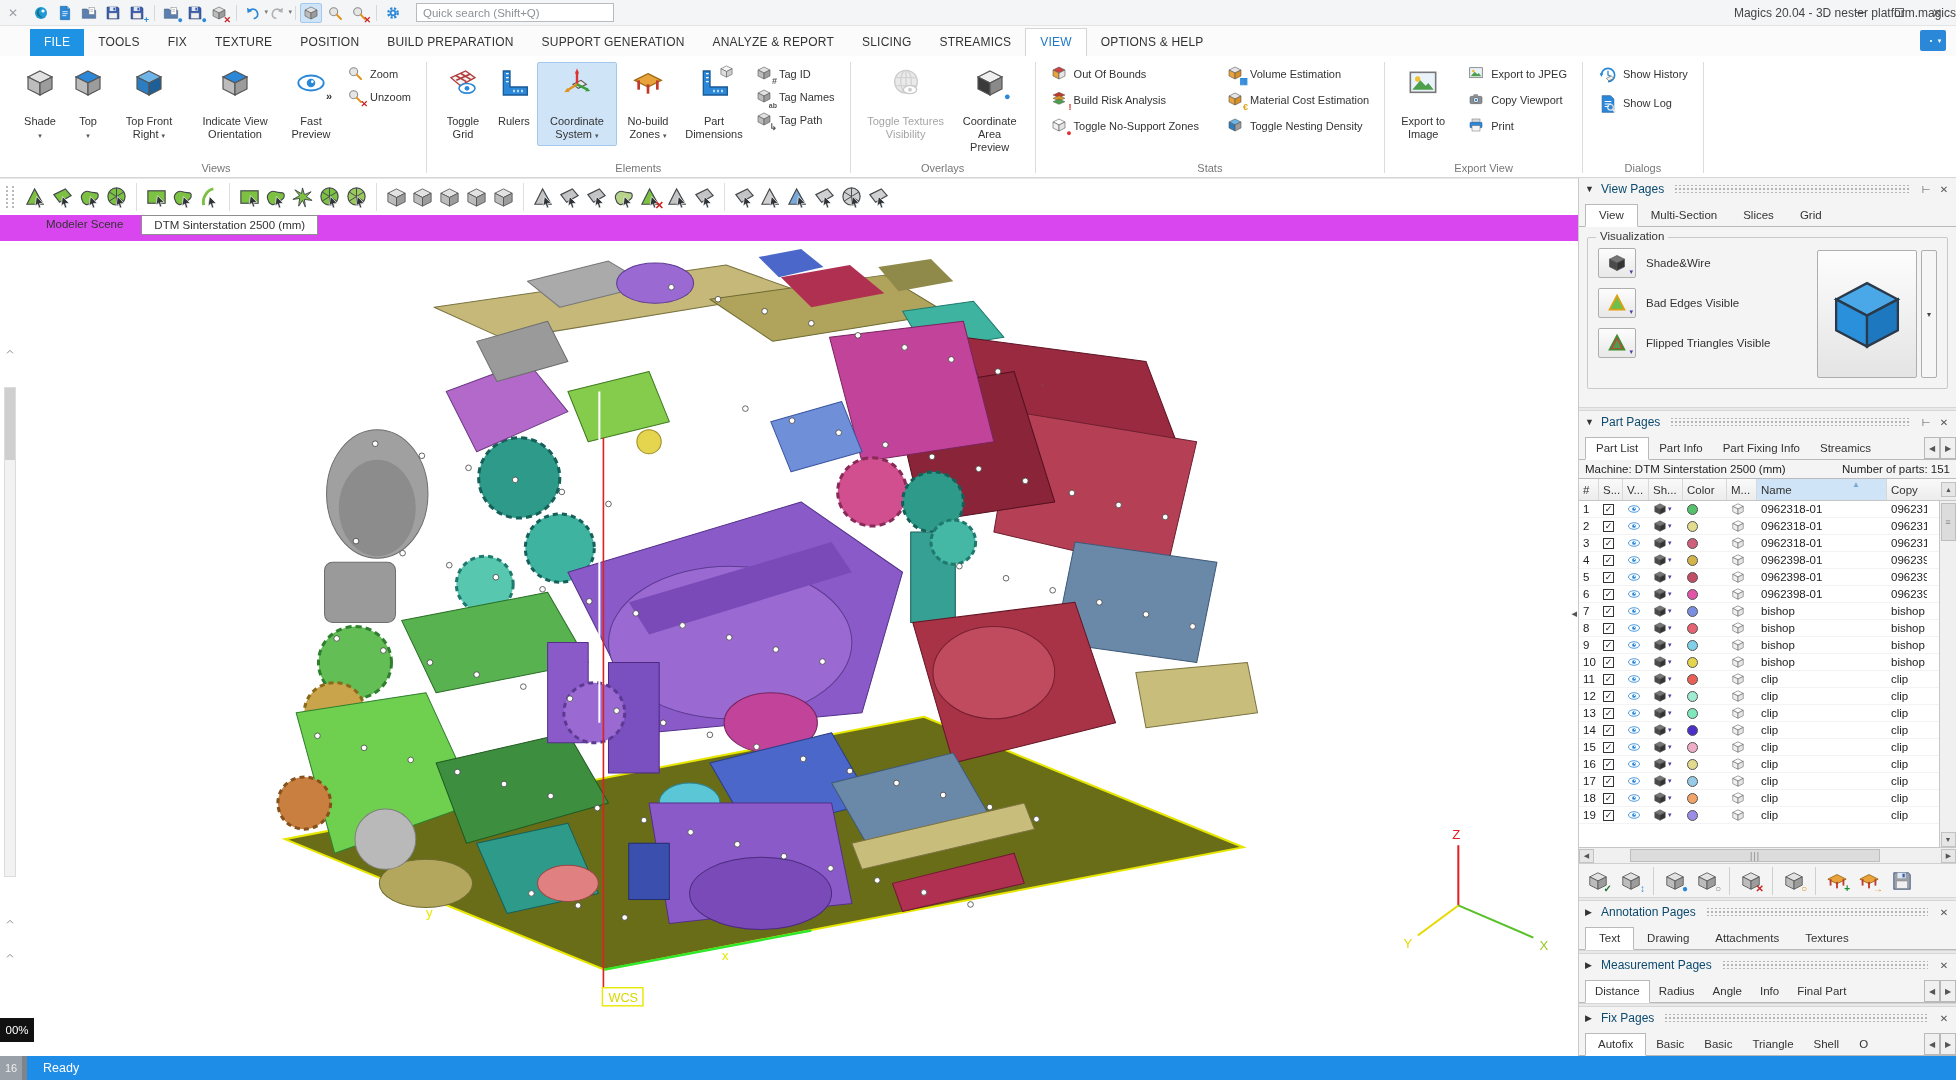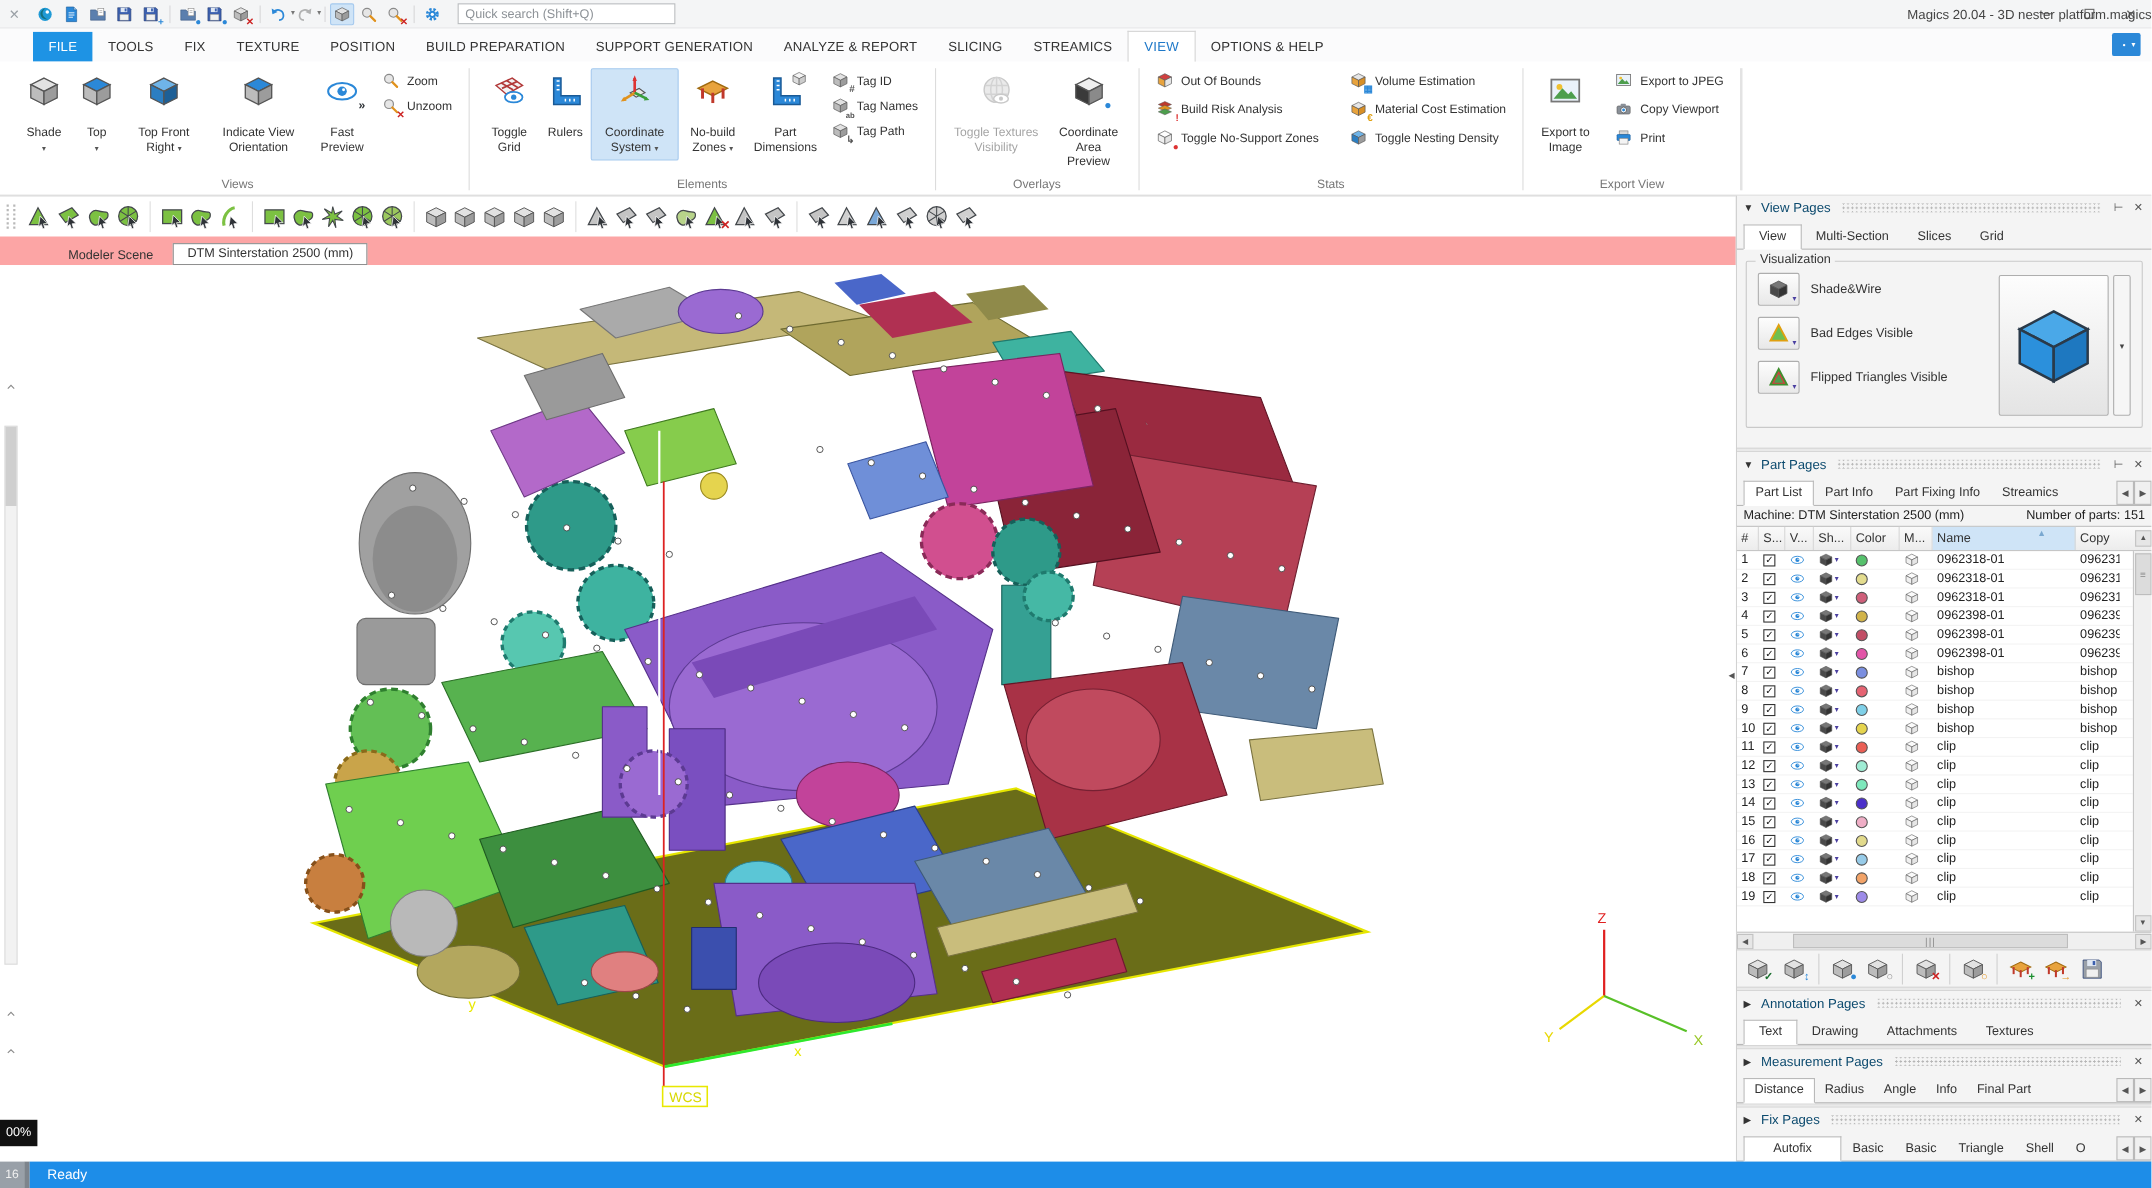--- a/index.html
+++ b/index.html
@@ -62,21 +62,21 @@
 
   
   #marktb{height:36px;display:flex;align-items:center;padding-left:6px;background:#fff}
   #mk-handle{width:8px;height:22px;border-left:2px dotted #b9b9b9;border-right:2px dotted #b9b9b9;margin-right:8px}
   .mk{position:relative;width:27px;height:28px;display:flex;align-items:center;justify-content:center}
   .mk[data-g="1"]{border-left:1px solid #dedede;margin-left:6px;padding-left:6px;width:33px}
   .mk .ic{width:23px;height:23px}
   .mk .ov{position:absolute;right:0;bottom:0;font-size:11px;font-weight:bold;color:var(--ovc,#c22);line-height:1}
 
   
-  #scenetabs{height:26px;display:flex;align-items:flex-end;gap:6px;padding-left:50px;background:#fca5a5}
+  #scenetabs{height:26px;display:flex;align-items:flex-start;gap:6px;padding-left:34px;background:#d946ef}
   .stab{padding:3px 12px;font-size:11.5px;color:#333}
   .stab.active{border:1px solid #8f8f8f;background:#fff}
 
   
   #main{position:absolute;left:0;top:178px;right:0;bottom:24px;display:flex}
   #left{width:1578px;display:flex;flex-direction:column;border-top:1px solid #e8e8e8}
   #canvas{position:relative;flex:1;background:#fff;overflow:hidden}
   #scene{position:absolute;left:0;top:0;width:100%;height:100%}
 
   
@@ -665,20 +665,39 @@
                   <use href="#sy-printer"></use>
                 </svg></span>
             <span>Print</span>
           </div>
         </div>
       </div>
       <div class="rgl" data-name="group-label-export-view">Export View</div>
     </div>
     <div class="rdiv"></div>
 
+    <div class="rgroup" data-name="ribbon-group-dialogs">
+      <div class="rgc">
+        <div class="vstack" style="gap:9px">
+          <div class="sbtn" data-name="show-history-button">
+            <span class="icw" style="width:20px;flex-basis:20px"><svg class="ic20" data-name="history-clock-icon">
+                  <use href="#sy-clock"></use>
+                </svg></span>
+            <span>Show History</span>
+          </div>
+          <div class="sbtn" data-name="show-log-button">
+            <span class="icw" style="width:20px;flex-basis:20px"><svg class="ic20" data-name="log-document-icon">
+                  <use href="#sy-doc"></use>
+                </svg></span>
+            <span>Show Log</span>
+          </div>
+        </div>
+      </div>
+      <div class="rgl" data-name="group-label-dialogs">Dialogs</div>
+    </div>
     <div class="rdiv"></div>
   </div>
 
   <div id="main" data-name="main-area">
     <div id="left" data-name="viewport-column">
 
       <div id="marktb" data-name="marking-toolbar">
         <div id="mk-handle" data-name="toolbar-drag-handle"></div>
 
           <div class="mk" data-name="mark-triangle-tool" style="--tone: #7cc142;">
@@ -1863,21 +1882,21 @@
       <div class="sectgap"></div>
 
       <div class="phead" data-name="fix-pages-header">
         <span class="tri" data-name="expand-icon">▶</span>
         <span class="ptitle">Fix Pages</span>
         <span class="dots"></span>
         <span class="px" data-name="close-panel-icon">✕</span>
       </div>
       <div class="ptabs" data-name="fix-pages-tabs">
 
-          <span class="ptab" style="padding:4px 26px 5px" data-name="fix-tab">Autofix</span>
+          <span class="ptab" style="padding:4px 12px 5px" data-name="fix-tab">Autofix</span>
 
           <span class="ptab" style="padding:4px 10px 5px" data-name="fix-tab">Basic</span>
 
           <span class="ptab" style="padding:4px 10px 5px" data-name="fix-tab">Basic</span>
 
           <span class="ptab" style="padding:4px 10px 5px" data-name="fix-tab">Triangle</span>
 
           <span class="ptab" style="padding:4px 10px 5px" data-name="fix-tab">Shell</span>
 
           <span class="ptab" style="padding:4px 10px 5px" data-name="fix-tab">O</span>

